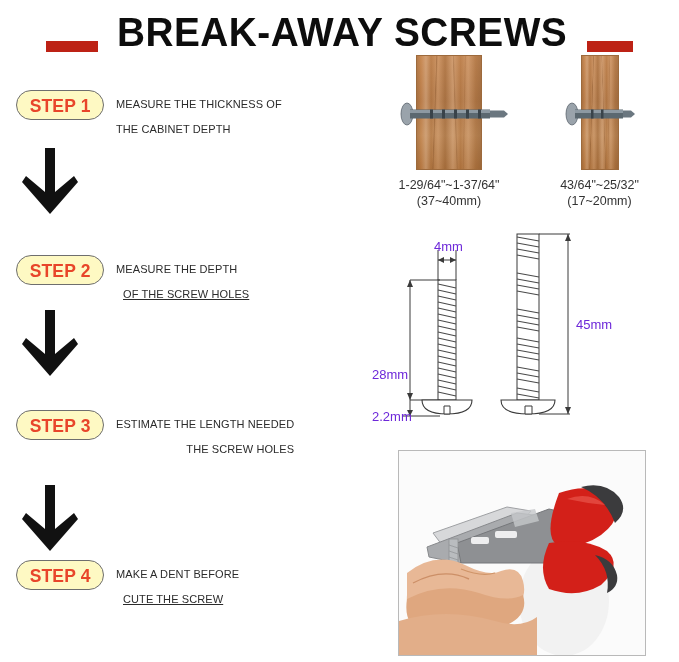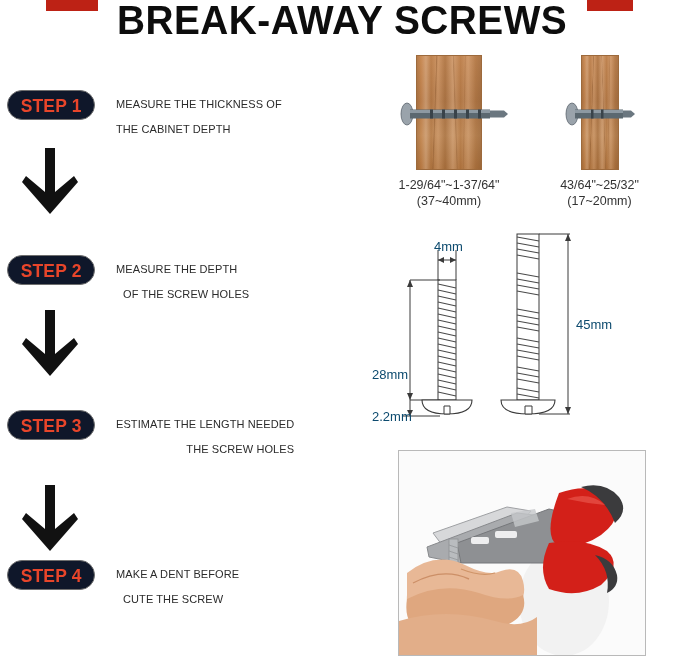--- a/index.html
+++ b/index.html
@@ -15,21 +15,21 @@
     font-family: "Liberation Sans", sans-serif;
     color: #231f20;
   }
 
   
   .title-row {
     position: absolute;
     left: 0; top: 0;
     width: 679px; height: 52px;
     display: flex;
-    align-items: flex-start;
+    align-items: flex-end;
     justify-content: center;
   }
   .title-bar {
     height: 11px;
     background: #bd2215;
     flex: 0 0 auto;
   }
   .title-bar.left  { width: 52px; margin-right: 12px; }
   .title-bar.right { width: 46px; margin-left: 12px; }
   .title-text {
@@ -42,26 +42,26 @@
     font-family: "Liberation Sans Narrow", "Liberation Sans", sans-serif;
     transform: scaleX(0.97);
   }
 
   
   .steps-col { position: absolute; left: 0; top: 0; width: 372px; height: 662px; }
 
   .step-row { position: absolute; left: 0; width: 372px; }
   .step-badge {
     position: absolute;
-    left: 7px;
+    left: 16px;
     width: 88px;
     height: 30px;
     border: 1.6px solid #6e6e6e;
     border-radius: 16px;
-    background: #0f172a;
+    background: #fef9c3;
     box-sizing: border-box;
     display: flex;
     align-items: center;
     justify-content: center;
   }
   .step-badge span {
     font-size: 19px;
     font-weight: bold;
     color: #e8452a;
     letter-spacing: 0.2px;
@@ -72,21 +72,21 @@
   }
   .step-text {
     position: absolute;
     left: 116px;
     font-size: 11px;
     color: #2b2b2b;
     line-height: 25px;
     letter-spacing: 0.1px;
     white-space: nowrap;
   }
-  .step-text .indent { padding-left: 7px; display: block; }
+  .step-text .indent { padding-left: 7px; display: block; text-decoration: underline; }
   .step-text span { display: block; }
 
   
   .arrow { position: absolute; left: 22px; width: 56px; height: 66px; }
 
   
   .right-col { position: absolute; left: 372px; top: 0; width: 307px; height: 662px; }
 
   
   .planks { position: absolute; left: 0; top: 55px; width: 307px; height: 165px; }
@@ -121,21 +121,21 @@
       linear-gradient(92deg, transparent 28%, rgba(120,70,30,0.35) 29%, transparent 31%),
       linear-gradient(88deg, transparent 58%, rgba(120,70,30,0.28) 59%, transparent 61%),
       linear-gradient(91deg, transparent 72%, rgba(150,95,50,0.30) 73%, transparent 75%);
   }
 
   
   .tech { position: absolute; left: 0; top: 228px; width: 307px; height: 205px; }
   .dim-label {
     position: absolute;
     font-size: 13px;
-    color: #0c4a6e;
+    color: #6d28d9;
     white-space: nowrap;
     line-height: 1;
   }
 
   
   .photo-frame {
     position: absolute;
     left: 26px; top: 450px;
     width: 248px; height: 206px;
     border: 1px solid #b9b9b9;

